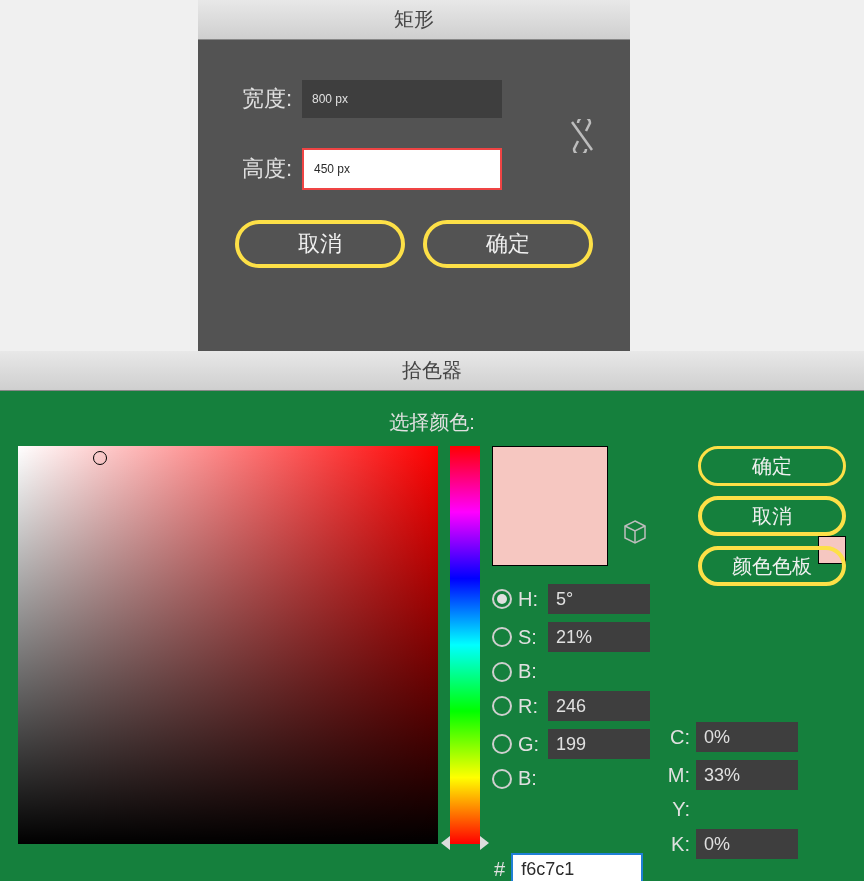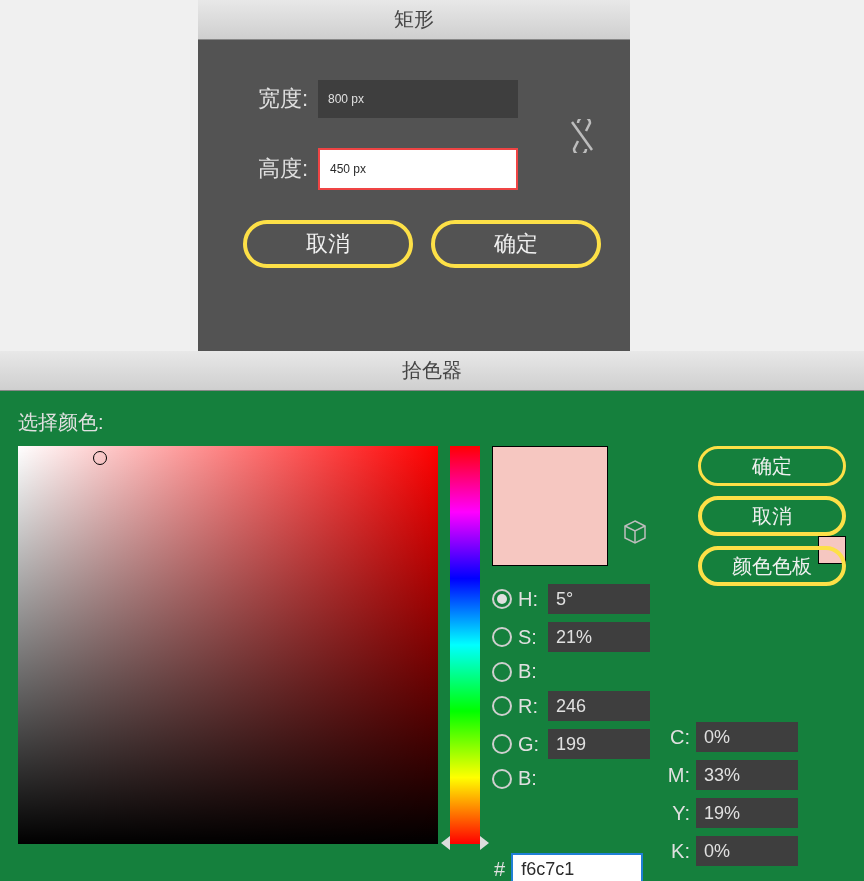--- a/index.html
+++ b/index.html
@@ -24,21 +24,21 @@
       background: linear-gradient(#e8e8e8, #cfcfcf);
       border-bottom: 1px solid #888;
       height: 40px;
       display: flex;
       align-items: center;
       justify-content: center;
       color: #444;
       font-size: 20px;
     }
     .rect-body {
-      padding: 40px 24px 20px 40px;
+      padding: 40px 24px 20px 24px;
       position: relative;
     }
     .rect-row {
       display: flex;
       align-items: center;
       gap: 10px;
       margin-bottom: 30px;
     }
     .rect-label {
       color: #e0e0e0;
@@ -98,20 +98,21 @@
       background: #15803d;
     }
     .picker-body {
       padding: 18px 18px 12px 18px;
       position: relative;
     }
     .picker-subtitle {
       color: #e0e0e0;
       font-size: 20px;
       margin-bottom: 10px;
+      text-align: center;
     }
     .picker-main {
       display: flex;
       gap: 12px;
     }
     .sv-field {
       position: relative;
       width: 420px;
       height: 398px;
       background:
@@ -367,21 +368,20 @@
           <div class="num-row">
             <span class="num-label">C:</span>
             <input class="num-input" value="0%" style="">
           </div>
           <div class="num-row">
             <span class="num-label">M:</span>
             <input class="num-input" value="33%" style="">
           </div>
           <div class="num-row">
             <span class="num-label">Y:</span>
-            <input class="num-input" value="19%" style="">
           </div>
           <div class="num-row">
             <span class="num-label">K:</span>
             <input class="num-input" value="0%" style="">
           </div>
         </div>
 
         <div class="hex-row">
           <span class="hex-label">#</span>
           <input class="hex-input" value="f6c7c1" style="">

